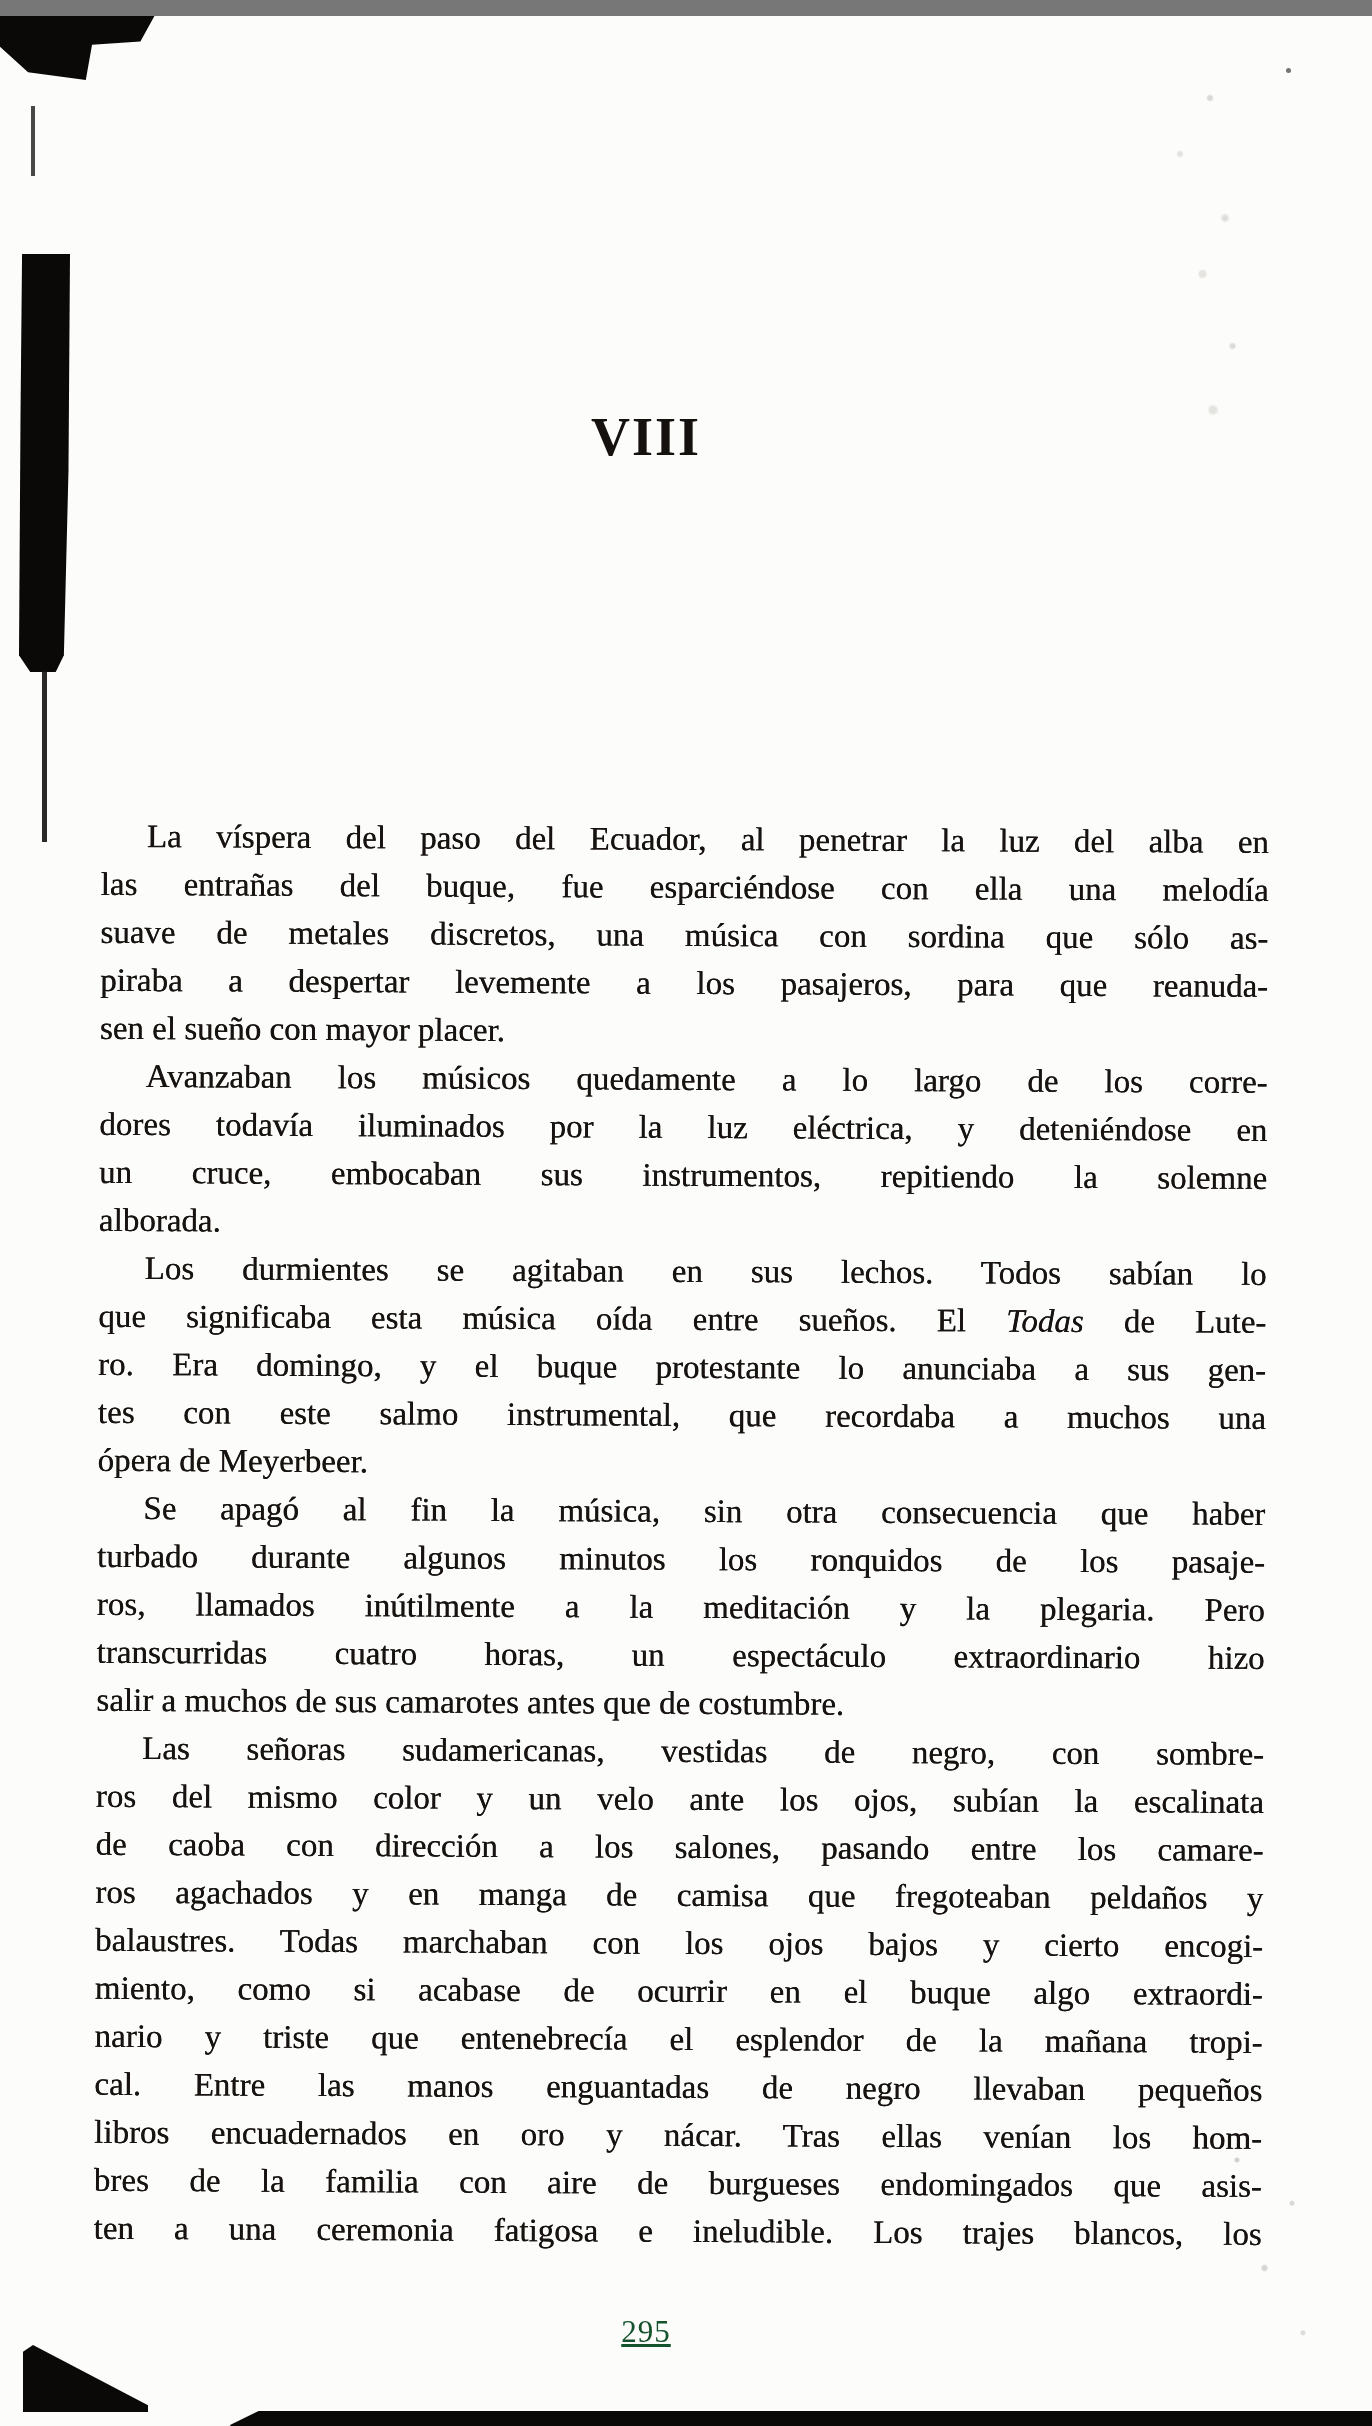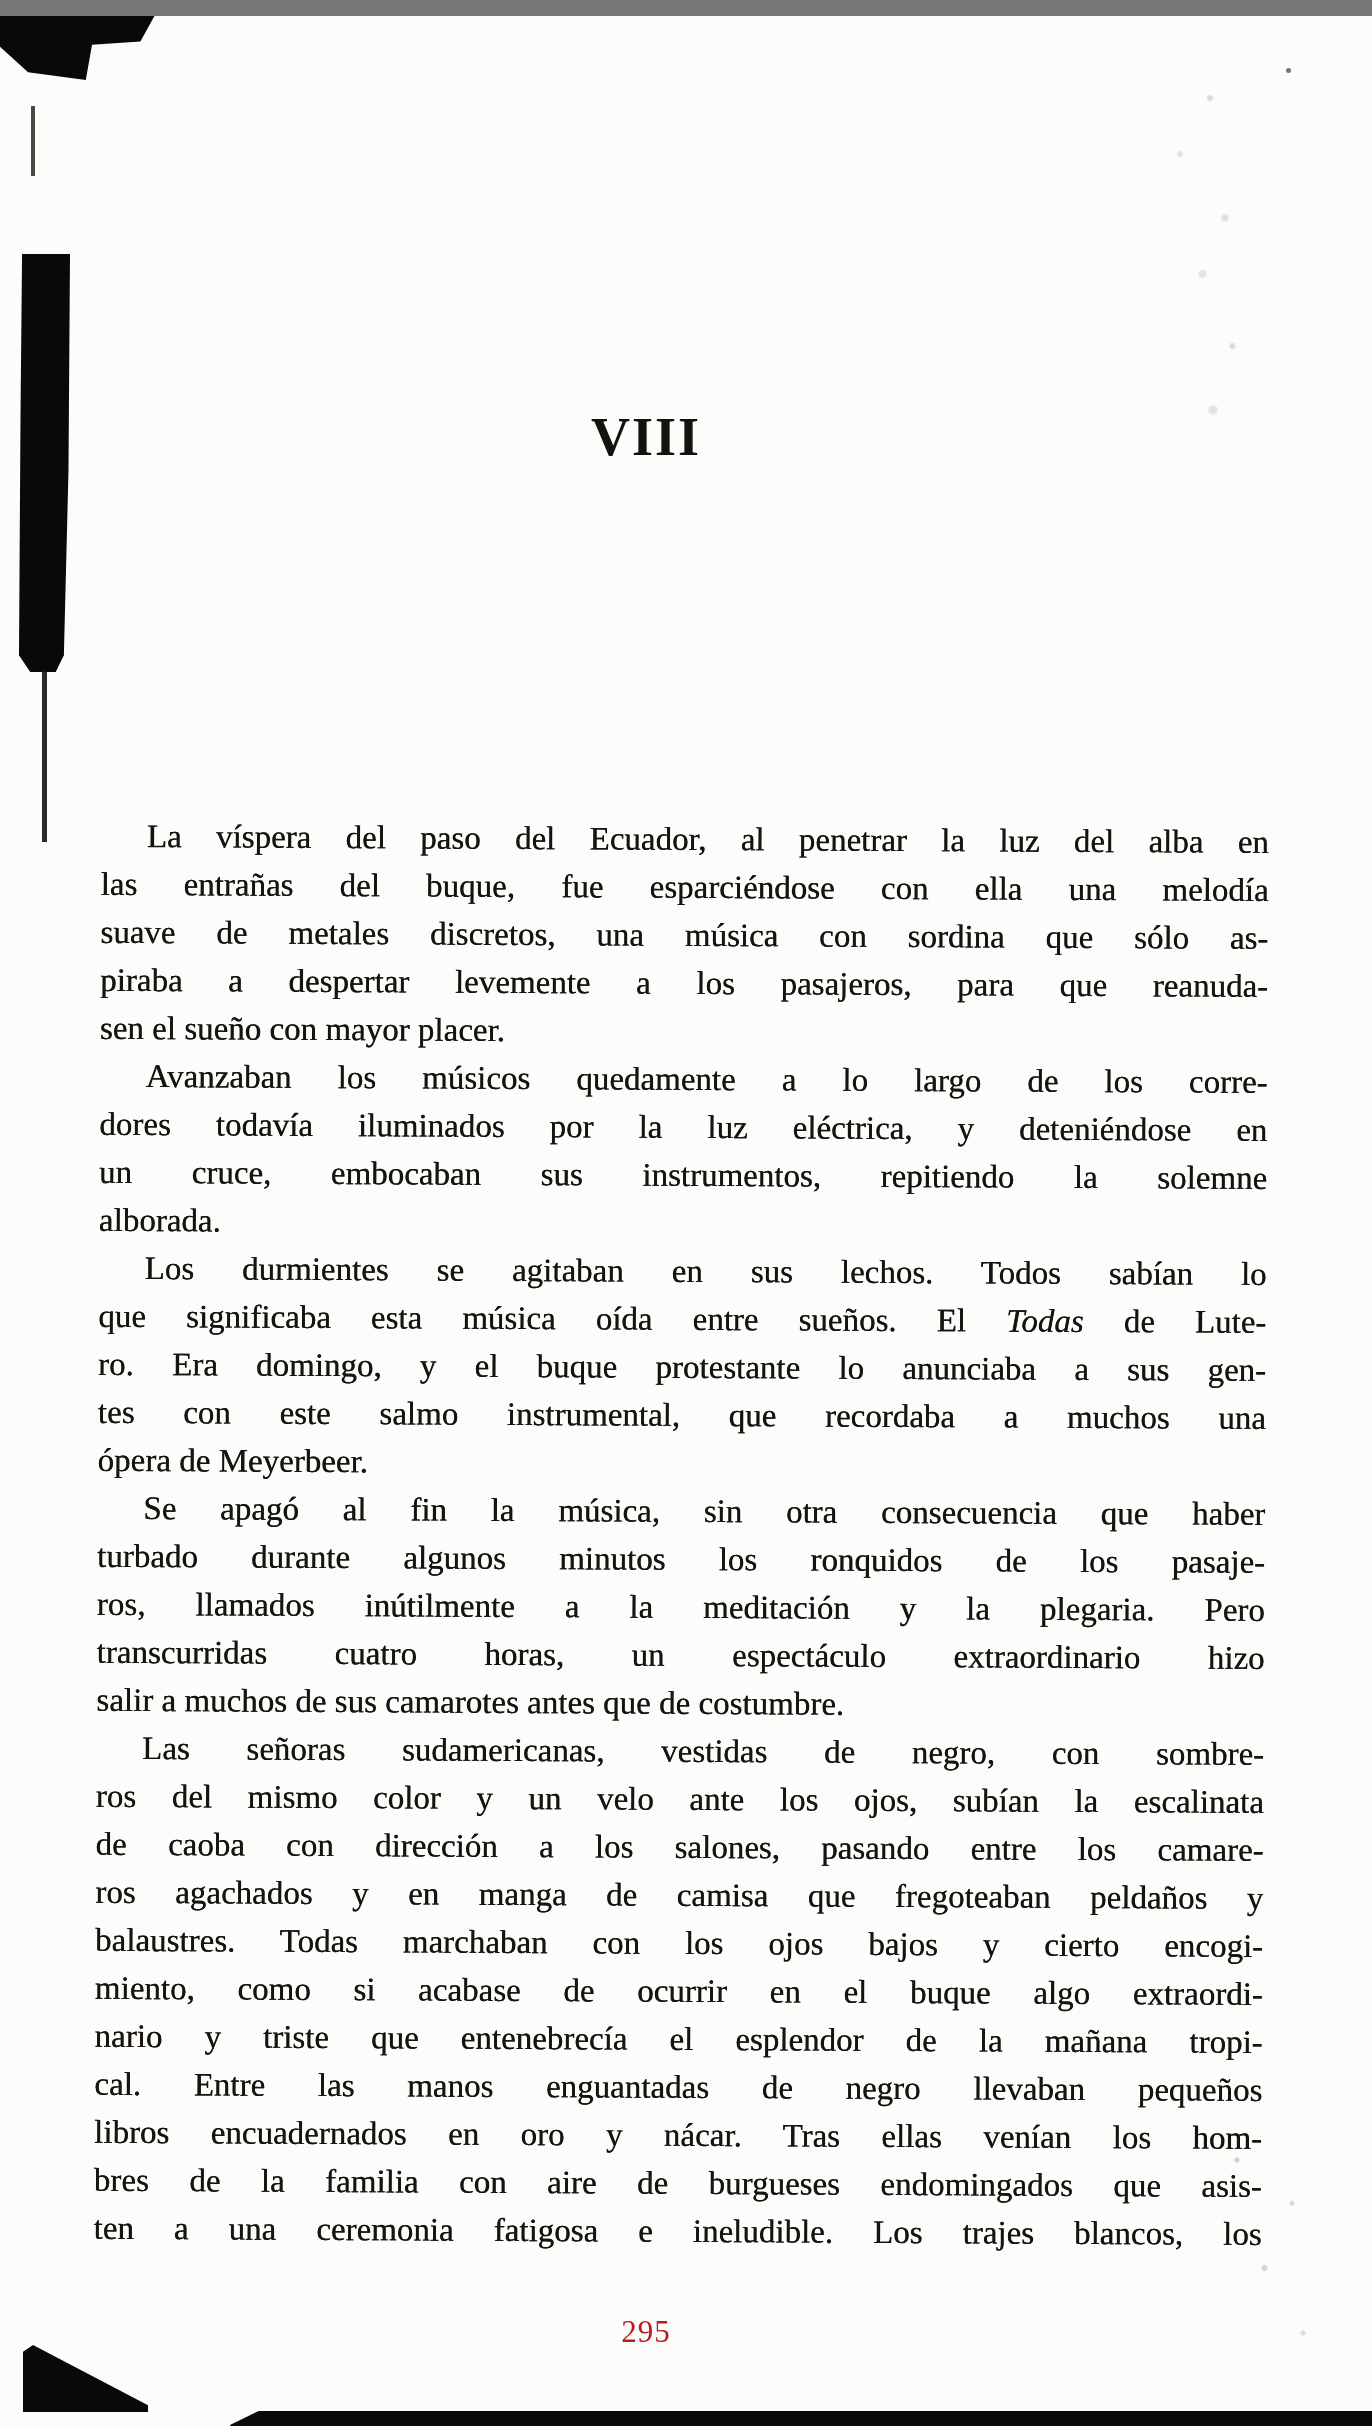--- a/index.html
+++ b/index.html
@@ -54,21 +54,22 @@
   .line.nojust { text-align: left; text-align-last: left; }
   .line i { font-style: italic; }
   .page-number {
     position: absolute;
     left: 61px;
     top: 2298px;
     width: 1170px;
     text-align: center;
     font-size: 31px;
     letter-spacing: 1px;
-    color: #b91c1c;
+    color: #14532d;
+    text-decoration: underline;
   }
 
   
   .artifact { position: absolute; background: #0a0908; }
   .mark-top-left {
     left: 0; top: 0; width: 156px; height: 64px;
     clip-path: polygon(0 0, 99% 0, 90% 40%, 59% 45%, 55% 100%, 18% 88%, 0 48%);
   }
   .line-top-left {
     left: 31px; top: 90px; width: 4px; height: 70px;

